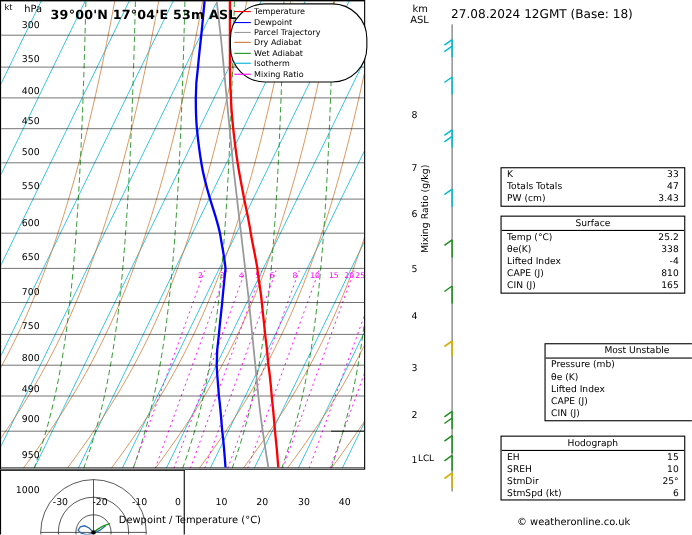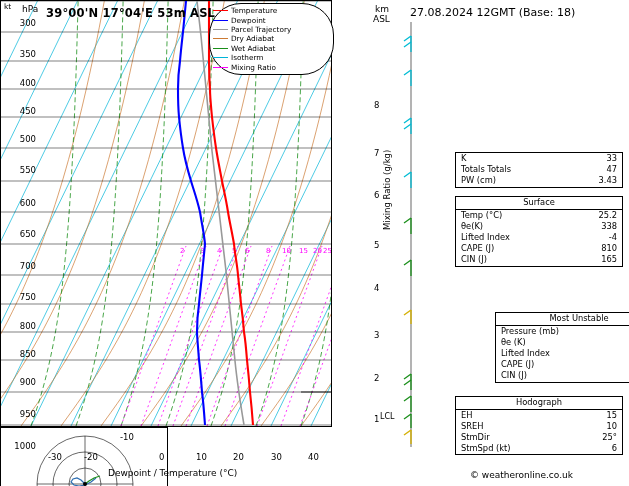--- a/index.html
+++ b/index.html
@@ -201,28 +201,28 @@
   <div class="ylab" style="top:49px">350</div>
   <div class="ylab" style="top:78px">400</div>
   <div class="ylab" style="top:106px">450</div>
   <div class="ylab" style="top:134px">500</div>
   <div class="ylab" style="top:165px">550</div>
   <div class="ylab" style="top:198px">600</div>
   <div class="ylab" style="top:229px">650</div>
   <div class="ylab" style="top:261px">700</div>
   <div class="ylab" style="top:292px">750</div>
   <div class="ylab" style="top:321px">800</div>
-  <div class="ylab" style="top:349px">850</div>
+  <div class="ylab" style="top:349px">490</div>
   <div class="ylab" style="top:377px">900</div>
   <div class="ylab" style="top:409px">950</div>
   <div class="ylab" style="top:441px">1000</div>
 
   <div class="xlab" style="left:48px;top:452px">-30</div>
   <div class="xlab" style="left:84px;top:452px">-20</div>
-  <div class="xlab" style="left:120px;top:432px">-10</div>
+  <div class="xlab" style="left:120px;top:452px">-10</div>
   <div class="xlab" style="left:159px;top:452px">0</div>
   <div class="xlab" style="left:196px;top:452px">10</div>
   <div class="xlab" style="left:233px;top:452px">20</div>
   <div class="xlab" style="left:271px;top:452px">30</div>
   <div class="xlab" style="left:308px;top:452px">40</div>
   <div class="abs" id="xtitle">Dewpoint / Temperature (°C)</div>
 
   <div class="kmlab" style="top:414px">1</div>
   <div class="kmlab" style="top:373px">2</div>
   <div class="kmlab" style="top:330px">3</div>

